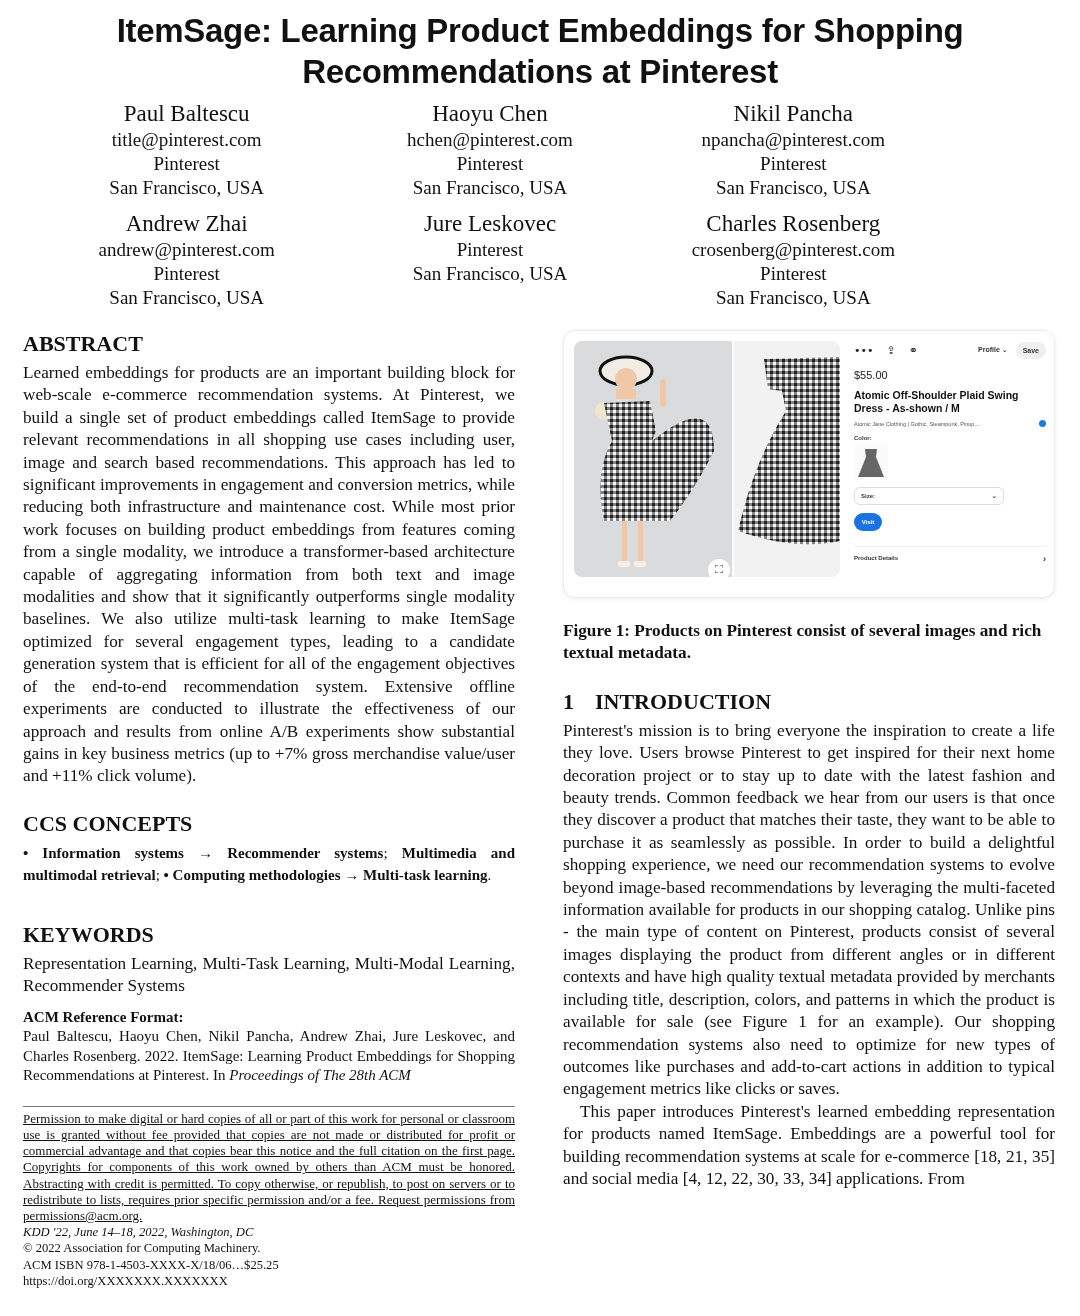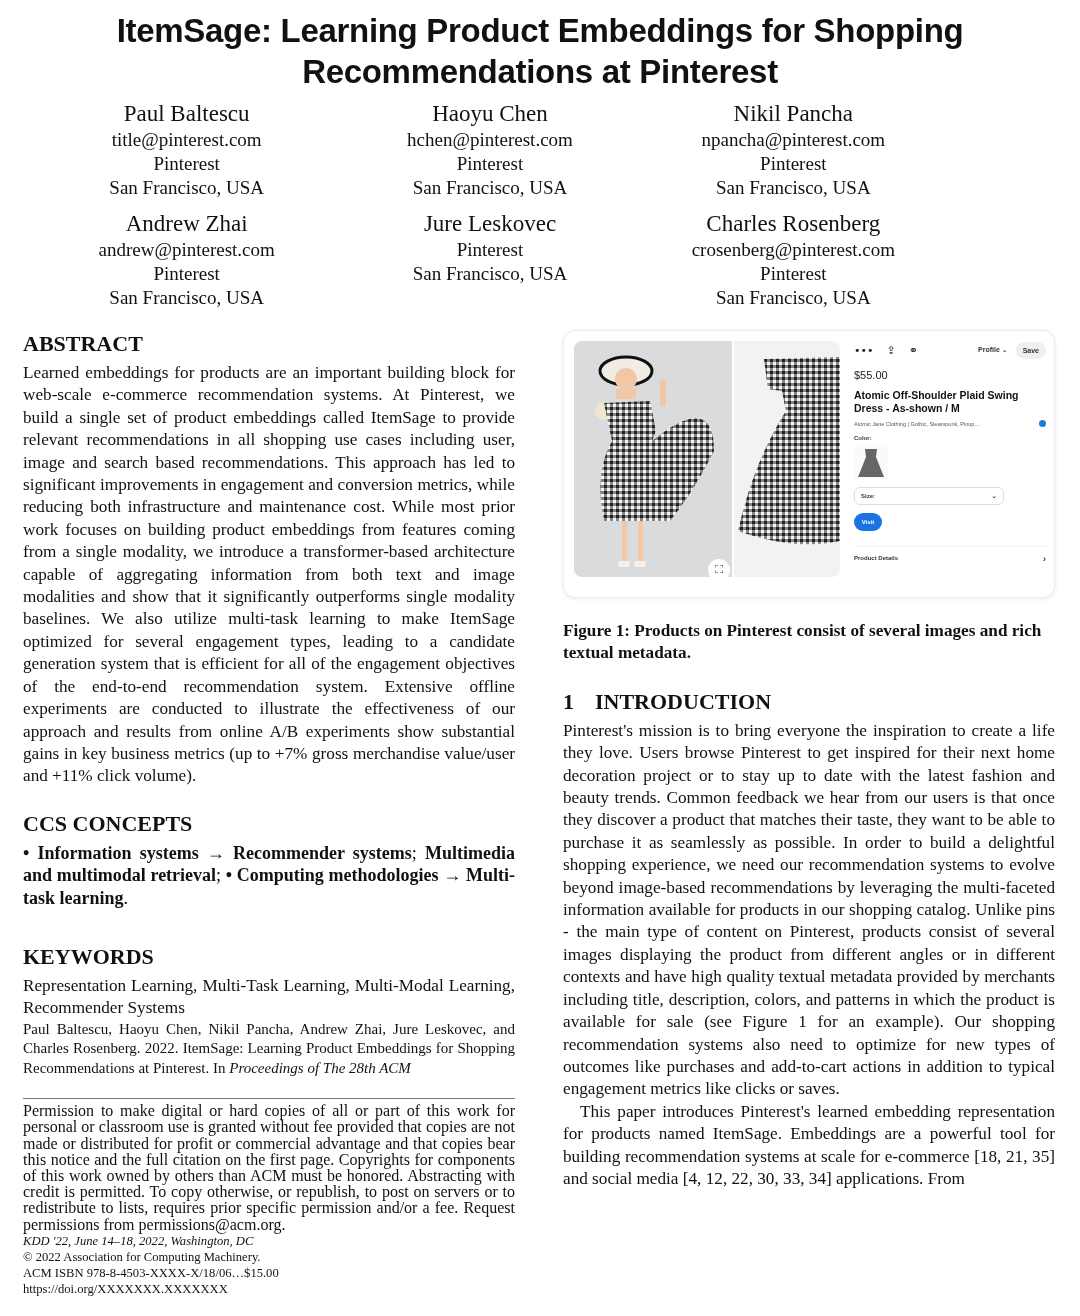--- a/index.html
+++ b/index.html
@@ -15,27 +15,27 @@
   .author-row { display: flex; justify-content: space-between; padding: 0 35px; margin-bottom: 10px; }
   .author { width: 335px; text-align: center; }
   .author .name { font-size: 23px; line-height: 28px; }
   .author .line { font-size: 19px; line-height: 24px; }
 
   .col-left { position: absolute; left: 23px; top: 330px; width: 492px; }
   .col-right { position: absolute; left: 563px; top: 330px; width: 492px; }
 
   h2.sec { font-size: 22px; font-weight: bold; line-height: 28px; margin-bottom: 4px; }
   .body-text { font-size: 17.2px; line-height: 22.4px; text-align: justify; hyphens: auto; }
-  .ccs { font-size: 18px; line-height: 22.4px; text-align: justify; font-weight: bold; }
+  .ccs { font-size: 15px; line-height: 22.4px; text-align: justify; font-weight: bold; }
   .ccs .nb { font-weight: normal; }
   .ref-head { font-size: 15px; font-weight: bold; line-height: 20px; margin-top: 10px; }
   .ref-text { font-size: 15px; line-height: 19.5px; text-align: justify; }
 
   .perm-rule { border-top: 1.5px solid #777; margin-top: 20px; margin-bottom: 4px; }
-  .perm { font-size: 16px; line-height: 16.2px; text-align: justify; }
+  .perm { font-size: 13px; line-height: 16.2px; text-align: justify; text-decoration: underline; }
   .small { font-size: 12.6px; line-height: 16.2px; }
 
   
   .figure-card {
     width: 492px; height: 268px; border: 1px solid #ececec; border-radius: 12px;
     box-shadow: 0 1px 4px rgba(0,0,0,0.08); position: relative; background: #fff;
   }
   .img1 { position: absolute; left: 10px; top: 10px; width: 158px; height: 236px; background: #d9dbdd; border-radius: 8px 0 0 8px; overflow: hidden; }
   .img2 { position: absolute; left: 170px; top: 10px; width: 106px; height: 236px; background: #f2f2f3; border-radius: 0 8px 8px 0; overflow: hidden; }
   .lens { position: absolute; left: 134px; top: 218px; width: 22px; height: 22px; border-radius: 50%; background: #fff; font-size: 11px; text-align:center; line-height:22px; color:#333; font-family:"DejaVu Sans",sans-serif; }
@@ -117,27 +117,28 @@
 <div class="col-left">
   <h2 class="sec">ABSTRACT</h2>
   <p class="body-text">Learned embeddings for products are an important building block for web-scale e-commerce recommendation systems. At Pinterest, we build a single set of product embeddings called ItemSage to provide relevant recommendations in all shopping use cases including user, image and search based recommendations. This approach has led to significant improvements in engagement and conversion metrics, while reducing both infrastructure and maintenance cost. While most prior work focuses on building product embeddings from features coming from a single modality, we introduce a transformer-based architecture capable of aggregating information from both text and image modalities and show that it significantly outperforms single modality baselines. We also utilize multi-task learning to make ItemSage optimized for several engagement types, leading to a candidate generation system that is efficient for all of the engagement objectives of the end-to-end recommendation system. Extensive offline experiments are conducted to illustrate the effectiveness of our approach and results from online A/B experiments show substantial gains in key business metrics (up to +7% gross merchandise value/user and +11% click volume).</p>
 
   <h2 class="sec" style="margin-top:22px;">CCS CONCEPTS</h2>
   <p class="ccs"><span>• Information systems → Recommender systems</span><span class="nb">; </span><span>Multimedia and multimodal retrieval</span><span class="nb">; </span><span>• Computing methodologies → Multi-task learning</span><span class="nb">.</span></p>
 
   <h2 class="sec" style="margin-top:34px;">KEYWORDS</h2>
   <p class="body-text">Representation Learning, Multi-Task Learning, Multi-Modal Learning, Recommender Systems</p>
 
+  <div class="ref-head">ACM Reference Format:</div>
   <p class="ref-text"><span>Paul Baltescu, Haoyu Chen, Nikil Pancha, Andrew Zhai, Jure Leskovec, and Charles Rosenberg. 2022. ItemSage: Learning Product Embeddings for Shopping Recommendations at Pinterest. In </span><i>Proceedings of The 28th ACM</i></p>
 
   <div class="perm-rule"></div>
   <p class="perm">Permission to make digital or hard copies of all or part of this work for personal or classroom use is granted without fee provided that copies are not made or distributed for profit or commercial advantage and that copies bear this notice and the full citation on the first page. Copyrights for components of this work owned by others than ACM must be honored. Abstracting with credit is permitted. To copy otherwise, or republish, to post on servers or to redistribute to lists, requires prior specific permission and/or a fee. Request permissions from permissions@acm.org.</p>
   <div class="small" style="font-style:italic;">KDD '22, June 14–18, 2022, Washington, DC</div>
   <div class="small">© 2022 Association for Computing Machinery.</div>
-  <div class="small">ACM ISBN 978-8-4503-XXXX-X/18/06…$15.00</div>
+  <div class="small">ACM ISBN 978-1-4503-XXXX-X/18/06…$25.25</div>
   <div class="small">https://doi.org/XXXXXXX.XXXXXXX</div>
 </div>
 
 <div class="col-right">
   <div class="figure-card">
     <div class="img1">
       <svg width="158" height="236" viewBox="0 0 158 236">
         <defs>
           <pattern id="gingham" width="6" height="6" patternUnits="userSpaceOnUse">
             <rect width="6" height="6" fill="#f4f4f4"></rect>

